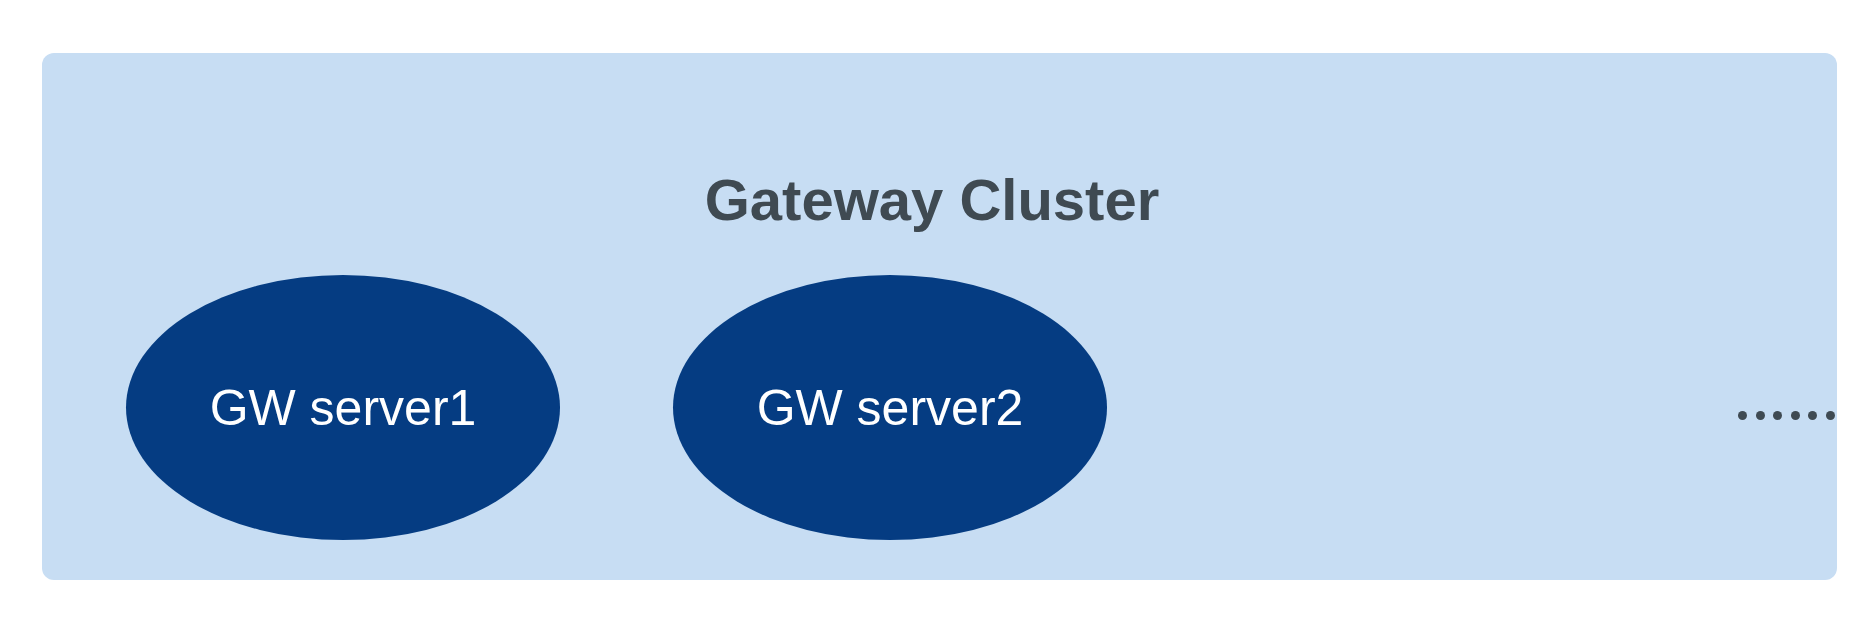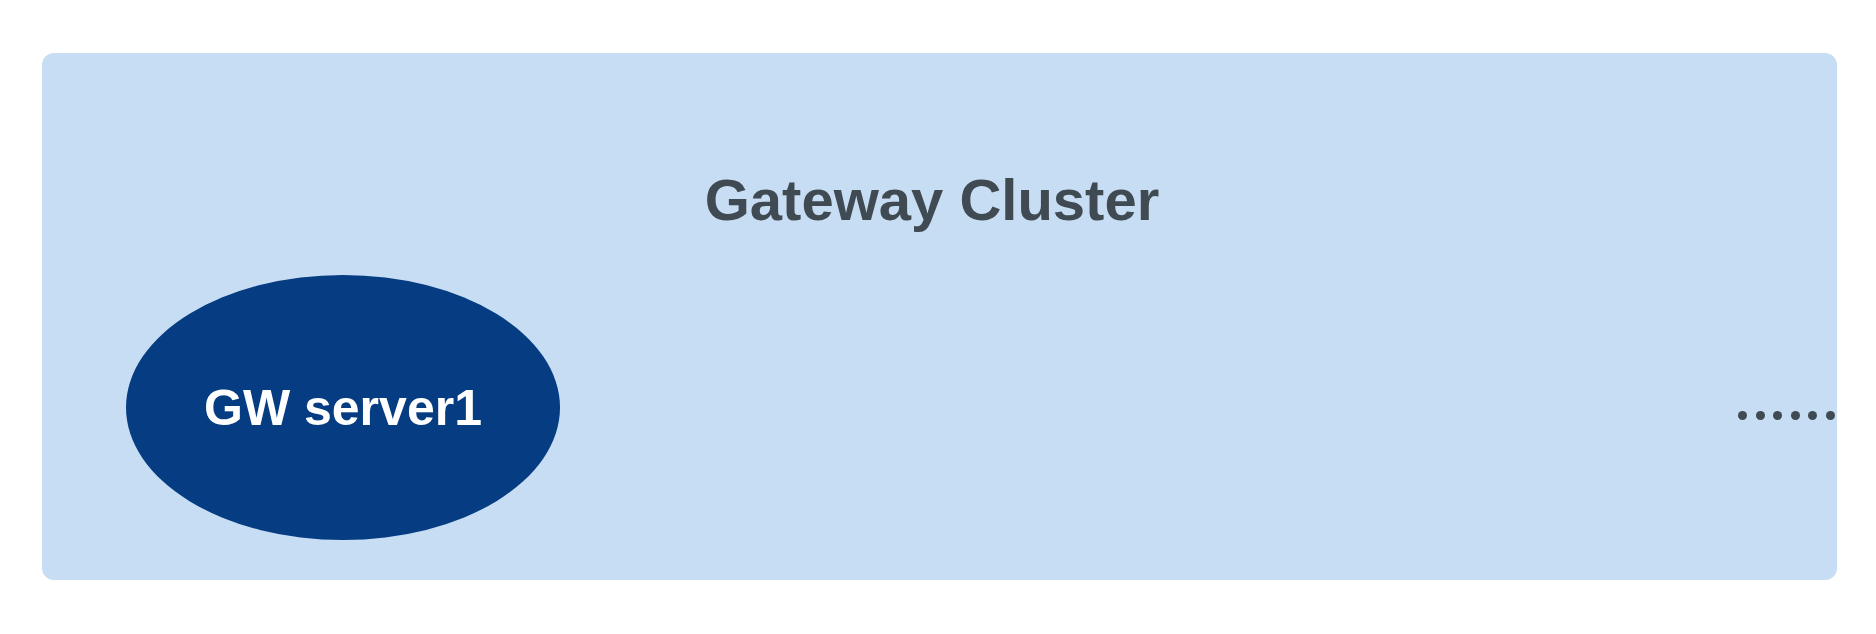--- a/index.html
+++ b/index.html
@@ -24,21 +24,21 @@
   }
   .node{
     position:absolute;top:222px;width:434px;height:265px;
     background:var(--node-fill);border-radius:50%;
     display:flex;align-items:center;justify-content:center;
   }
   .node-1{left:84px;}
   .node-2{left:631px;}
   .node-3{left:1186px;}
   .node-label{
-    color:var(--node-text);font-size:50px;font-weight:700;
+    color:var(--node-text);font-size:50px;font-weight:400;
     white-space:nowrap;
   }
   .dots{
     position:absolute;left:1696px;top:357px;height:10px;
     display:flex;align-items:center;gap:8.5px;
   }
   .dot{
     width:9px;height:9px;border-radius:50%;
     background:var(--dot-color);flex:0 0 auto;
   }
@@ -47,20 +47,23 @@
 <body>
 
 <div class="canvas">
   <div class="cluster-box">
     <div class="cluster-title">Gateway Cluster</div>
 
     <div class="node node-1">
       <span class="node-label">GW server1</span>
     </div>
 
+    <div class="node node-2">
+      <span class="node-label">GW server2</span>
+    </div>
 
 
     <div class="dots">
         <span class="dot"></span>
         <span class="dot"></span>
         <span class="dot"></span>
         <span class="dot"></span>
         <span class="dot"></span>
         <span class="dot"></span>
       </div>

